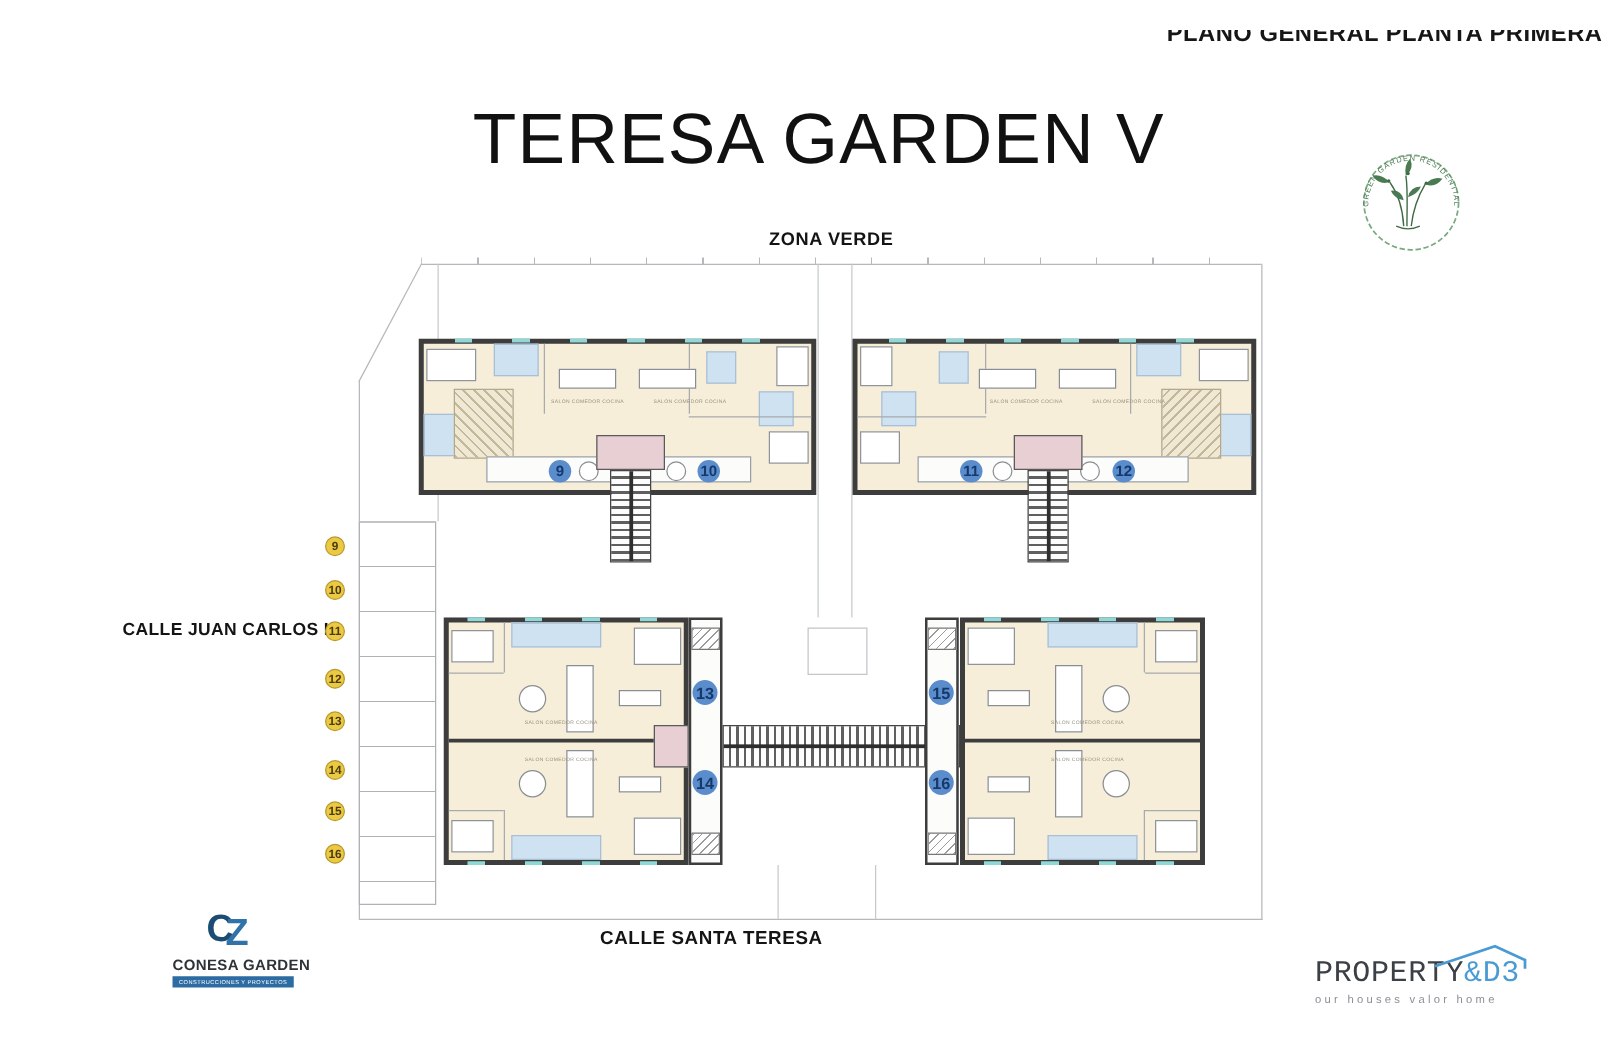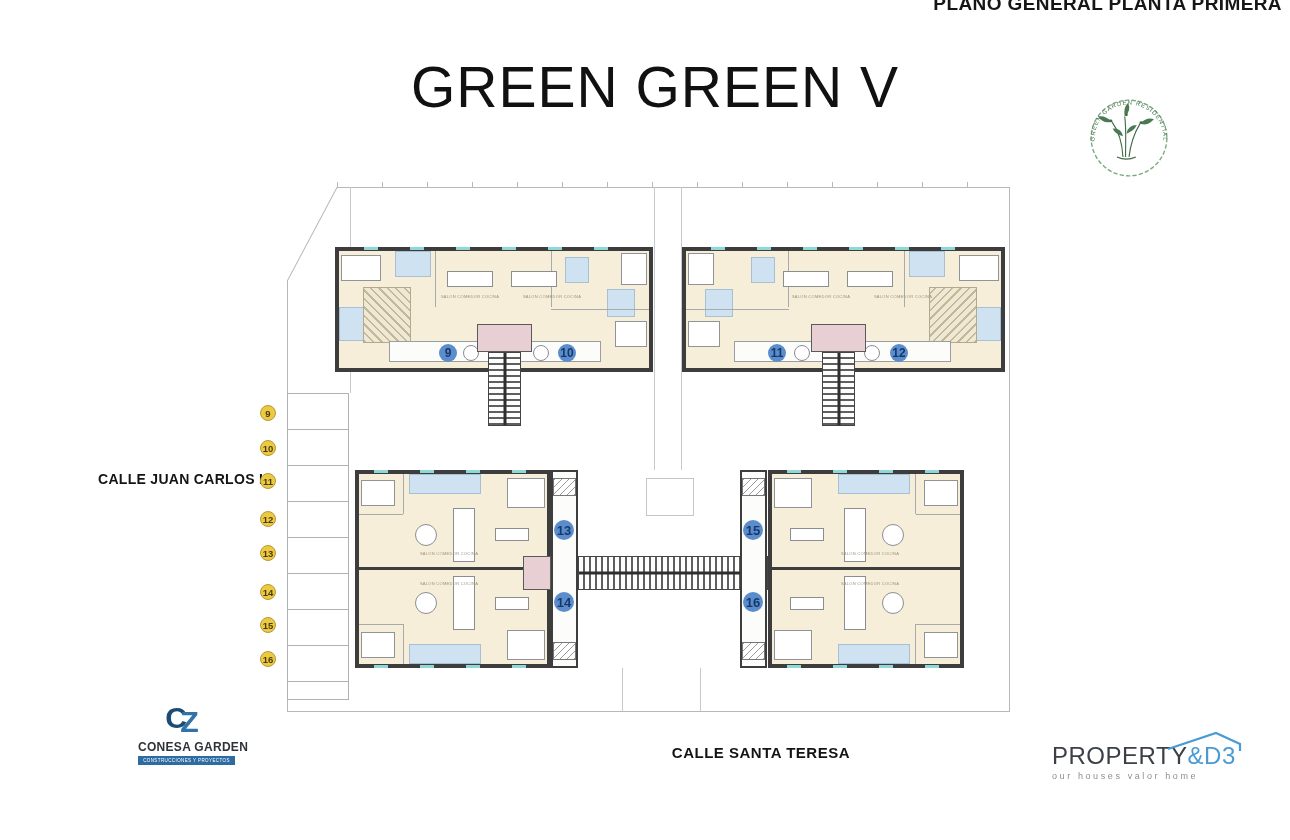--- a/index.html
+++ b/index.html
@@ -1,25 +1,25 @@
 <!DOCTYPE html>
 <html><head>
 <meta charset="utf-8">
 <style>
   html,body{margin:0;padding:0;background:#fff;}
   .page{position:relative;width:1290px;height:784px;background:#fff;overflow:hidden;
-        font-family:"Liberation Sans","DejaVu Sans",sans-serif;color:#1a1a1a;}
+        font-family:"Liberation Sans","DejaVu Sans",sans-serif;color:#1a1a1a;margin-top:24px;}
   .abs{position:absolute;}
   
   .sheet-title{top:-7px;right:8px;font-size:19px;font-weight:700;letter-spacing:.4px;color:#161616;white-space:nowrap;}
   .project-title{top:54px;left:320px;width:670px;text-align:center;font-size:57px;font-weight:400;letter-spacing:1px;color:#111;}
   .street{font-weight:700;color:#141414;white-space:nowrap;}
   .lbl-zona{top:160px;left:420px;width:490px;text-align:center;font-size:14.5px;letter-spacing:.5px;}
   .lbl-jc{top:471px;left:98px;font-size:14px;letter-spacing:.3px;}
-  .lbl-st{top:744px;left:480px;width:370px;text-align:right;font-size:15px;letter-spacing:.5px;}
+  .lbl-st{top:718px;left:480px;width:370px;text-align:left;font-size:15px;letter-spacing:.5px;}
   
   .site-line{background:#b5b9bb;}
   .lite-line{background:#c6cacc;}
   .ticks{background:repeating-linear-gradient(90deg,#b5b9bb 0 1px,transparent 1px 45px);}
   .outline{border:1px solid #c2c6c8;background:transparent;box-sizing:border-box;}
   .vlines{border-left:1px solid #c6cacc;border-right:1px solid #c6cacc;box-sizing:border-box;}
   
   .parking{border:1px solid #aeb2b4;background:#fff;box-sizing:border-box;
            background-image:repeating-linear-gradient(180deg,transparent 0 35px,#aeb2b4 35px 36px);}
   .pnum{width:16px;height:16px;border-radius:50%;background:#ecc943;border:1px solid #b69a2e;color:#4a3c10;
@@ -60,21 +60,22 @@
   .prop-blue{font-size:24px;letter-spacing:.5px;color:#4a9bd4;font-weight:500;}
   .prop-tag{margin-top:1px;font-size:9px;letter-spacing:2.6px;color:#8b9094;}
   .footnote{top:799px;left:30px;width:505px;font-size:7px;line-height:1.35;color:#3c3c3c;}
 </style>
 </head>
 <body>
 
 <div class="page">
 
   <div class="abs sheet-title">PLANO GENERAL PLANTA PRIMERA</div>
-  <div class="abs project-title">GREEN GREEN V</div>
+  <div class="abs project-title">TERESA GARDEN V</div>
+  <div class="abs street lbl-zona">ZONA VERDE</div>
   <div class="abs street lbl-jc">CALLE JUAN CARLOS I</div>
   <div class="abs street lbl-st">CALLE SANTA TERESA</div>
 
   <div class="abs" style="left:1086px;top:95px;width:86px;height:86px;">
     <svg width="86" height="86" viewBox="0 0 100 100">
       <circle cx="50" cy="50" r="44" fill="none" stroke="#7aa87f" stroke-width="1.6" stroke-dasharray="5 2.5"></circle>
       <defs>
           <path id="stampArc" d="M 11 60 A 40 40 0 1 1 89 60"></path>
         </defs>
       <text font-size="7" letter-spacing="1.1" fill="#4a7a52" font-family="Liberation Sans, sans-serif">
@@ -244,21 +245,21 @@
   <div class="abs cz" style="left:138px;top:700px;">
     <svg width="46" height="36" viewBox="0 0 46 38" style="margin-left:26px;">
       <text x="0" y="30" font-size="32" font-weight="bold" fill="#1c4c74" font-family="Liberation Sans, sans-serif">C</text>
       <text x="16" y="34" font-size="32" font-weight="bold" fill="#3173a8" font-family="Liberation Sans, sans-serif">Z</text>
     </svg>
     <div class="cz-name">CONESA GARDEN</div>
     <div class="cz-bar">CONSTRUCCIONES Y PROYECTOS</div>
   </div>
 
   <div class="abs prop" style="left:1052px;top:742px;">
-    <div style="position:relative;display:inline-block;">
+    <div style="position:relative;display:inline-block;font-family:Liberation Mono, monospace;">
       <span class="prop-dark">PROPERTY</span><span class="prop-blue">&amp;D3</span>
       <svg width="90" height="24" viewBox="0 0 90 24" style="position:absolute;right:-8px;top:-13px;">
         <polyline points="14,20 62,4 86,15 86,22" fill="none" stroke="#4a9bd4" stroke-width="2.2"></polyline>
       </svg>
     </div>
     <div class="prop-tag">our houses valor home</div>
   </div>
 
   <div class="abs footnote">Nota: Este plano es orientativo y carece de valor contractual. Puede estar sujeto a modificaciones y sufrir variaciones por necesidades técnicas durante el desarrollo del proyecto y basado en la evolución de la obra. El amueblamiento dibujado es a título indicativo, no estando incluido en el precio. Solo se incluyen los elementos descritos en la memoria de calidades del Proyecto visado.</div>
 

